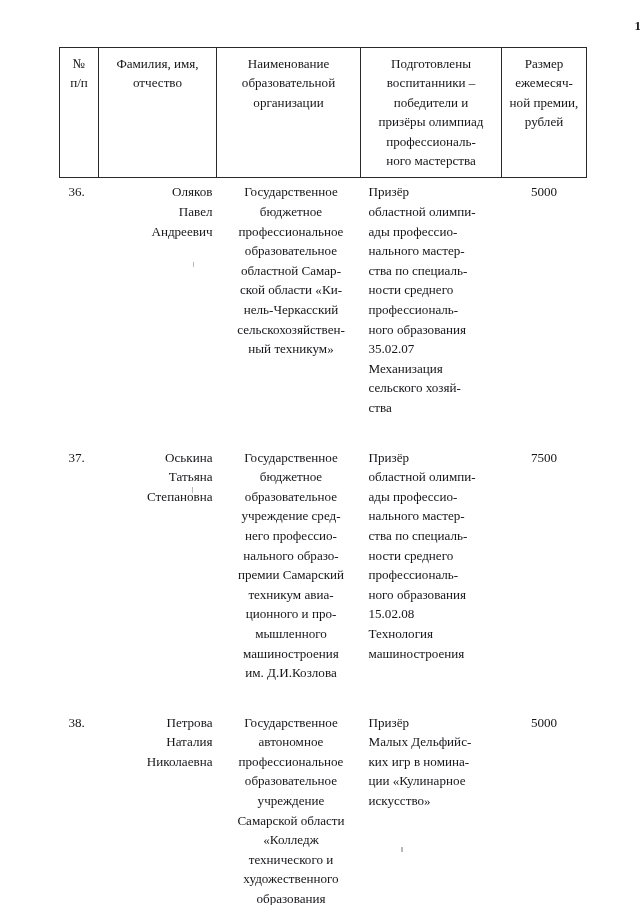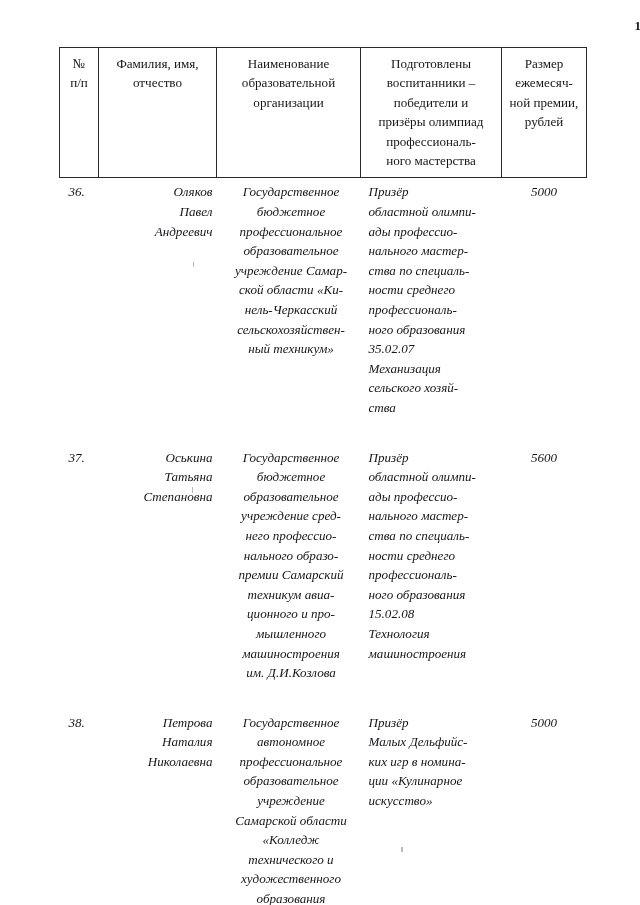--- a/index.html
+++ b/index.html
@@ -93,21 +93,20 @@
     padding-left: 9px;
     white-space: nowrap;
   }
   td.name   { text-align: right; padding-left: 10px; }
   td.org    { text-align: center; padding-left: 9px; }
   td.ach    { text-align: left; padding-left: 8px; }
   td.amount { text-align: center; white-space: nowrap; margin-top: 20px; }
 
   tbody tr.data-row > td {
     padding-top: 4px;
-    font-style: italic;
   }
 
   .line { display: block; white-space: pre; }
 
   
   .speck {
     position: absolute;
     background: #b9b9bd;
     pointer-events: none;
   }
@@ -164,21 +163,21 @@
           <td class="name">
             <span class="line">Оляков</span>
             <span class="line">Павел</span>
             <span class="line">Андреевич</span>
           </td>
           <td class="org">
             <span class="line">Государственное</span>
             <span class="line">бюджетное</span>
             <span class="line">профессиональное</span>
             <span class="line">образовательное</span>
-            <span class="line">учреждение Самар-</span>
+            <span class="line">областной Самар-</span>
             <span class="line">ской области «Ки-</span>
             <span class="line">нель-Черкасский</span>
             <span class="line">сельскохозяйствен-</span>
             <span class="line">ный техникум»</span>
           </td>
           <td class="ach">
             <span class="line">Призёр</span>
             <span class="line">областной олимпи-</span>
             <span class="line">ады профессио-</span>
             <span class="line">нального мастер-</span>
@@ -223,21 +222,21 @@
             <span class="line">ады профессио-</span>
             <span class="line">нального мастер-</span>
             <span class="line">ства по специаль-</span>
             <span class="line">ности среднего</span>
             <span class="line">профессиональ-</span>
             <span class="line">ного образования</span>
             <span class="line">15.02.08</span>
             <span class="line">Технология</span>
             <span class="line">машиностроения</span>
           </td>
-          <td class="amount">5600</td>
+          <td class="amount">7500</td>
         </tr>
         <tr class="spacer">
           <td colspan="5"></td>
         </tr>
         <tr class="data-row">
           <td class="num">38.</td>
           <td class="name">
             <span class="line">Петрова</span>
             <span class="line">Наталия</span>
             <span class="line">Николаевна</span>

